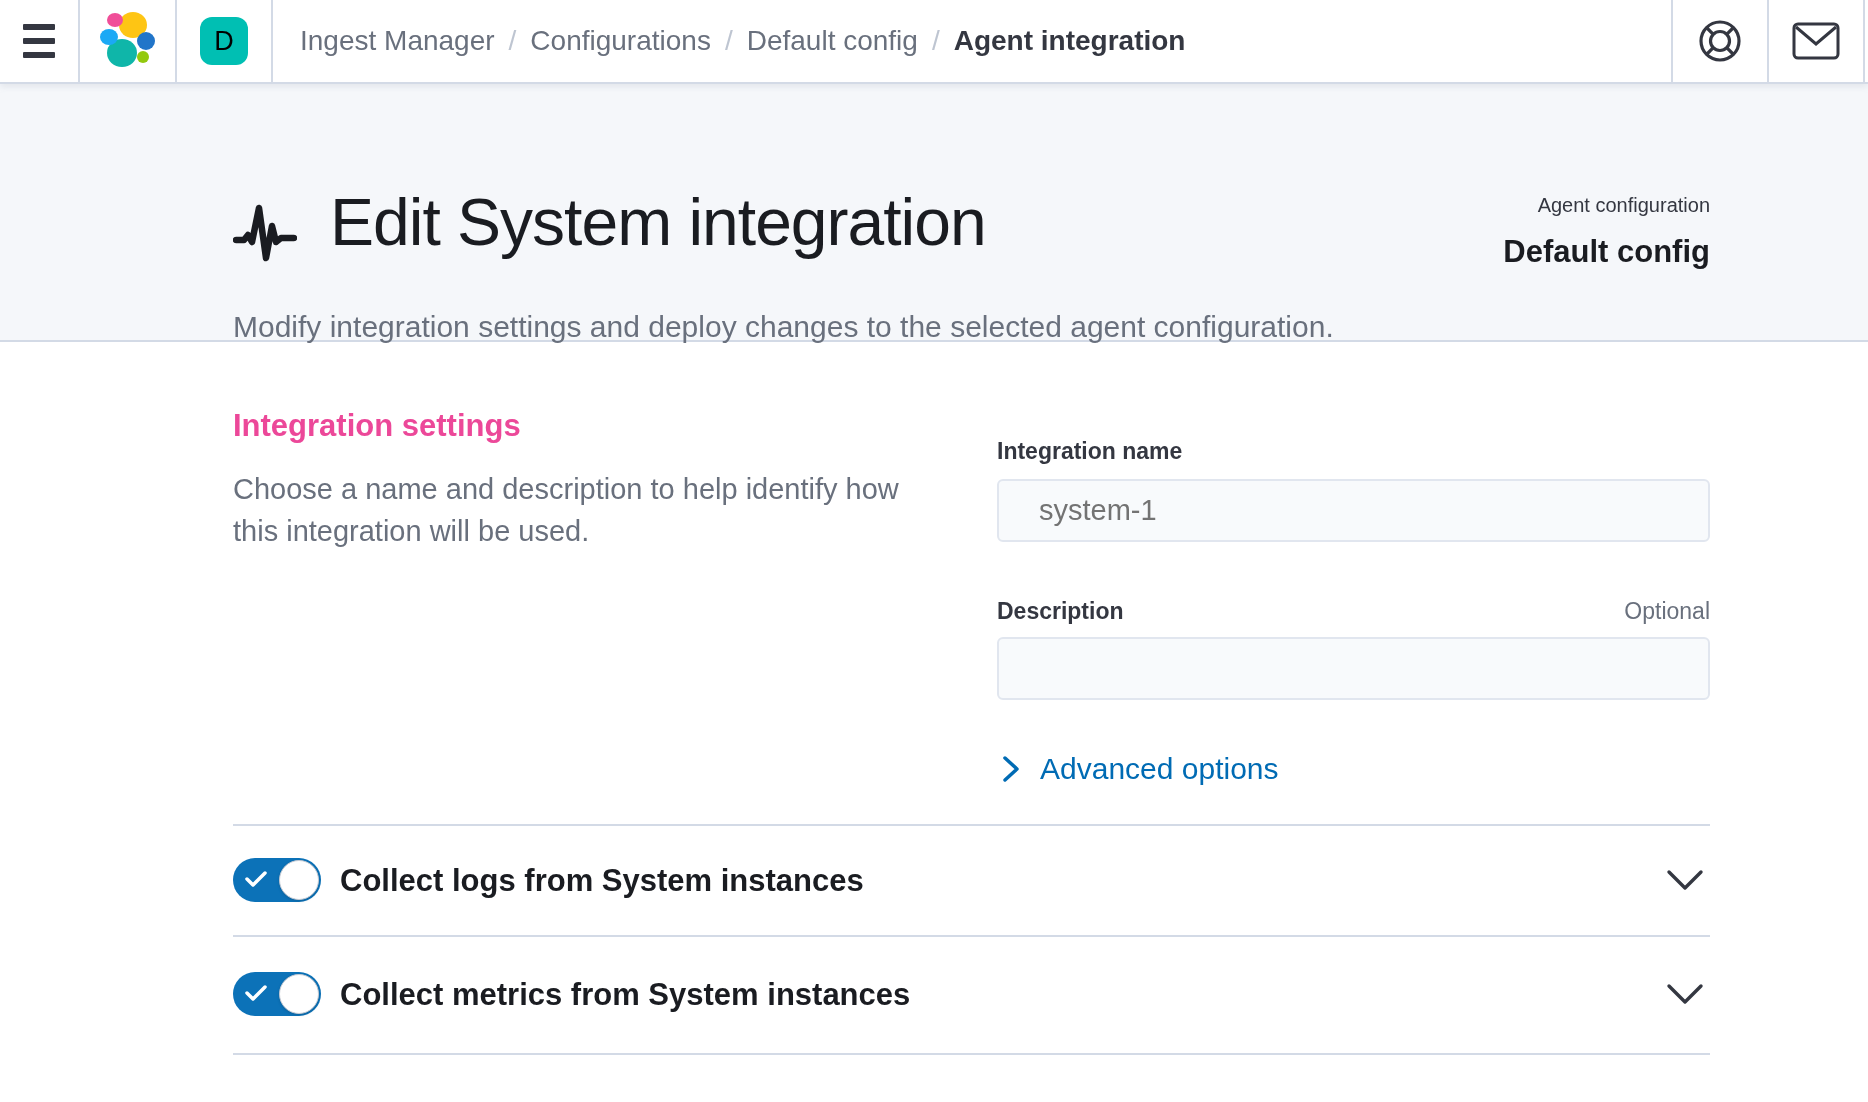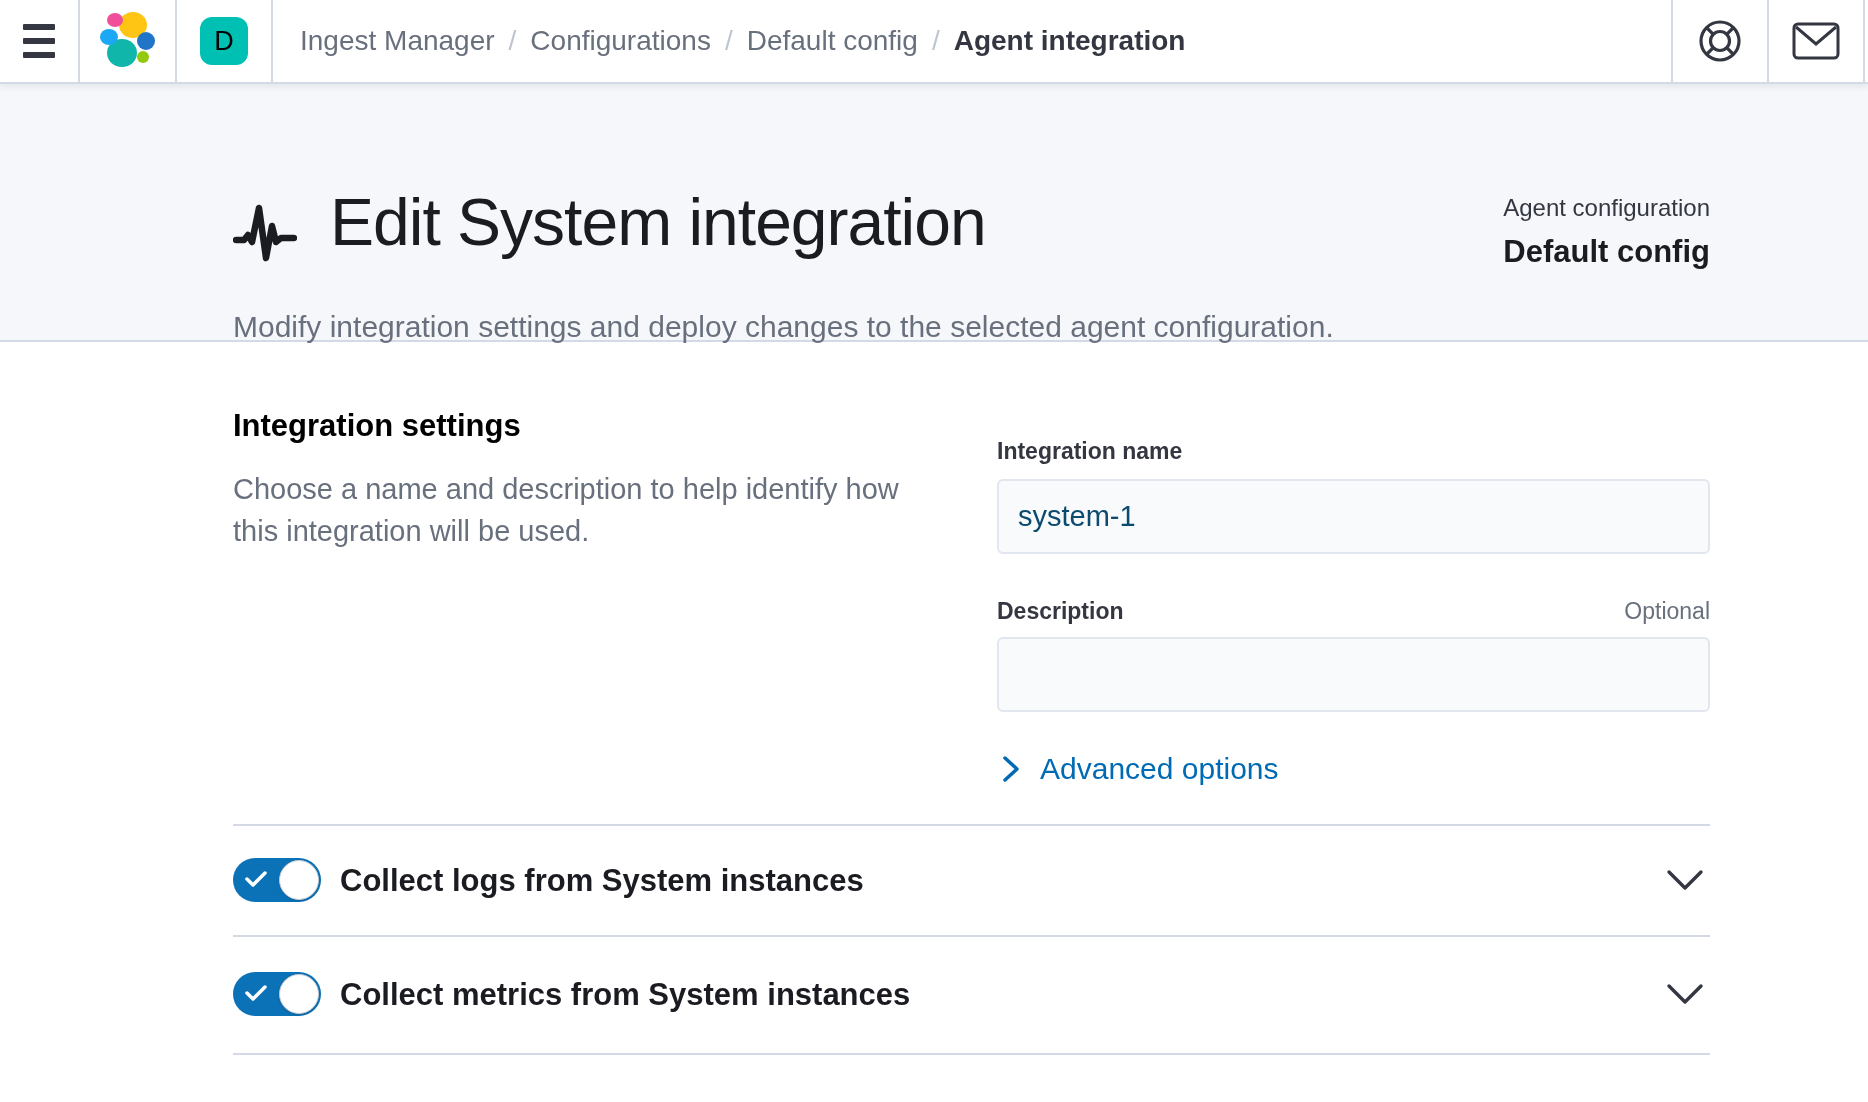--- a/index.html
+++ b/index.html
@@ -18,33 +18,33 @@
             display:flex; align-items:center; justify-content:center; font-size:27px; font-weight:500; }
   .breadcrumbs { position:absolute; left:300px; top:0; height:82px; display:flex; align-items:center; font-size:28px; color:#69707D; white-space:nowrap; }
   .crumb { color:#69707D; cursor:pointer; }
   .crumb-sep { color:#BEC5D1; margin:0 14px; }
   .crumb-current { color:#343741; font-weight:700; }
 
   
   .header { position:absolute; top:84px; left:0; width:1868px; height:258px; background:#F5F7FA; border-bottom:2px solid #D3DAE6; }
   .pulse-wrap { position:absolute; left:233px; top:116px; width:64px; height:64px; }
   .page-title { position:absolute; left:330px; top:100px; font-size:66px; line-height:76px; font-weight:400; color:#1A1C21; letter-spacing:-1px; white-space:nowrap; }
-  .agent-label { position:absolute; right:158px; top:110px; font-size:24px; color:#343741; text-align:right; }
+  .agent-label { position:absolute; right:158px; top:110px; font-size:20px; color:#343741; text-align:right; }
   .agent-value { position:absolute; right:158px; top:150px; font-size:31px; font-weight:700; color:#1A1C21; text-align:right; }
   .subtitle { position:absolute; left:233px; top:226px; font-size:30px; color:#69707D; white-space:nowrap; }
 
   
-  .settings-heading { position:absolute; left:233px; top:408px; font-size:31px; font-weight:700; color:#000000; }
+  .settings-heading { position:absolute; left:233px; top:408px; font-size:31px; font-weight:700; color:#ec4899; }
   .settings-desc { position:absolute; left:233px; top:468px; width:700px; font-size:29px; line-height:42px; color:#69707D; }
 
   .form-label { position:absolute; font-size:23px; font-weight:700; color:#343741; }
   .optional { position:absolute; font-size:23px; font-weight:400; color:#69707D; }
-  .text-input { position:absolute; left:997px; width:713px; height:75px; background:#F8FAFC;
-                border:2px solid #E1E6EF; border-radius:6px; font-size:29px; color:#0c4a6e;
-                padding:0 19px; font-family:"Liberation Sans","DejaVu Sans",sans-serif; outline:none; }
+  .text-input { position:absolute; left:997px; width:713px; height:63px; background:#F8FAFC;
+                border:2px solid #E1E6EF; border-radius:6px; font-size:29px; color:#737373;
+                padding:0 40px; font-family:"Liberation Sans","DejaVu Sans",sans-serif; outline:none; }
   .advanced { position:absolute; left:1002px; top:752px; display:flex; align-items:center; gap:20px;
               color:#006BB4; font-size:30px; cursor:pointer; background:none; border:none;
               font-family:"Liberation Sans","DejaVu Sans",sans-serif; }
 
   .divider { position:absolute; left:233px; width:1477px; height:2px; background:#D3DAE6; }
 
   .toggle-row-label { position:absolute; left:340px; font-size:31px; font-weight:700; color:#1A1C21; cursor:pointer; white-space:nowrap; }
   .switch { position:absolute; left:233px; width:88px; height:44px; border-radius:22px; background:#0C72B8; cursor:pointer; }
   .switch .knob { position:absolute; top:2px; right:2px; width:40px; height:40px; border-radius:50%;
                   background:#fff; border:1px solid #C5CAD3; box-shadow:0 1px 3px rgba(0,0,0,.15); }

